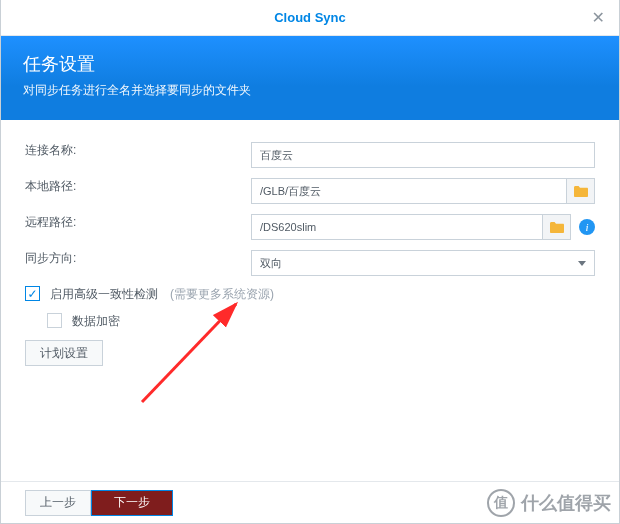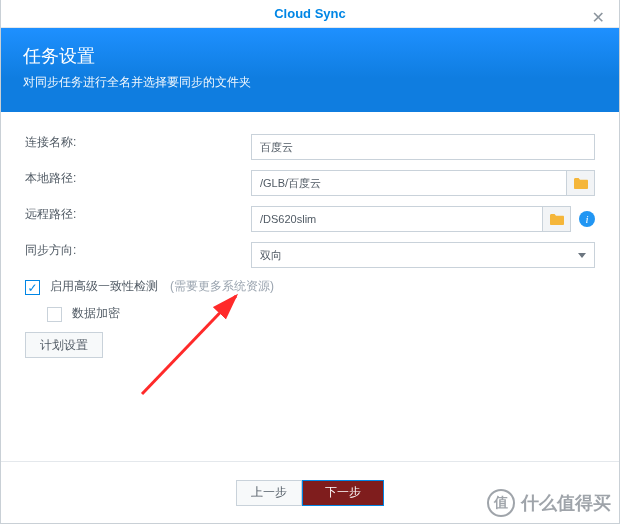--- a/index.html
+++ b/index.html
@@ -14,21 +14,21 @@
     width: 620px;
     height: 524px;
     border: 1px solid #c9d0d6;
     border-top: none;
     position: relative;
     display: flex;
     flex-direction: column;
     overflow: hidden;
   }
   .titlebar {
-    height: 28px;
+    height: 36px;
     display: flex;
     align-items: center;
     justify-content: center;
     position: relative;
     border-bottom: 1px solid #e4e8ec;
   }
   .titlebar .title {
     color: #0086e5;
     font-size: 13px;
     font-weight: bold;
@@ -110,21 +110,21 @@
     font-family: Georgia, serif;
     font-size: 11px;
     display: inline-flex;
     align-items: center;
     justify-content: center;
     margin-left: 8px;
     flex-shrink: 0;
   }
   .check-row {
     display: flex;
-    align-items: flex-end;
+    align-items: flex-start;
     margin-top: 6px;
     margin-bottom: 10px;
   }
   .checkbox {
     width: 15px; height: 15px;
     border: 1px solid #c9d2da;
     margin-right: 10px;
     display: inline-flex;
     align-items: center;
     justify-content: center;
@@ -146,26 +146,26 @@
     padding: 0 14px;
     background: #f7f9fa;
     border: 1px solid #c9d2da;
     color: #505a64;
     font-size: 12px;
     cursor: pointer;
     display: inline-flex;
     align-items: center;
   }
   .footer {
-    height: 62px;
+    height: 42px;
     border-top: 1px solid #e4e8ec;
     padding: 0 24px;
     display: flex;
     align-items: center;
-    justify-content: center;
+    justify-content: flex-start;
   }
   .btn.primary {
     background: #7f1d1d;
     border-color: #0086e5;
     color: #fff;
     padding: 0 22px;
   }
   
   .arrow {
     position: absolute;

